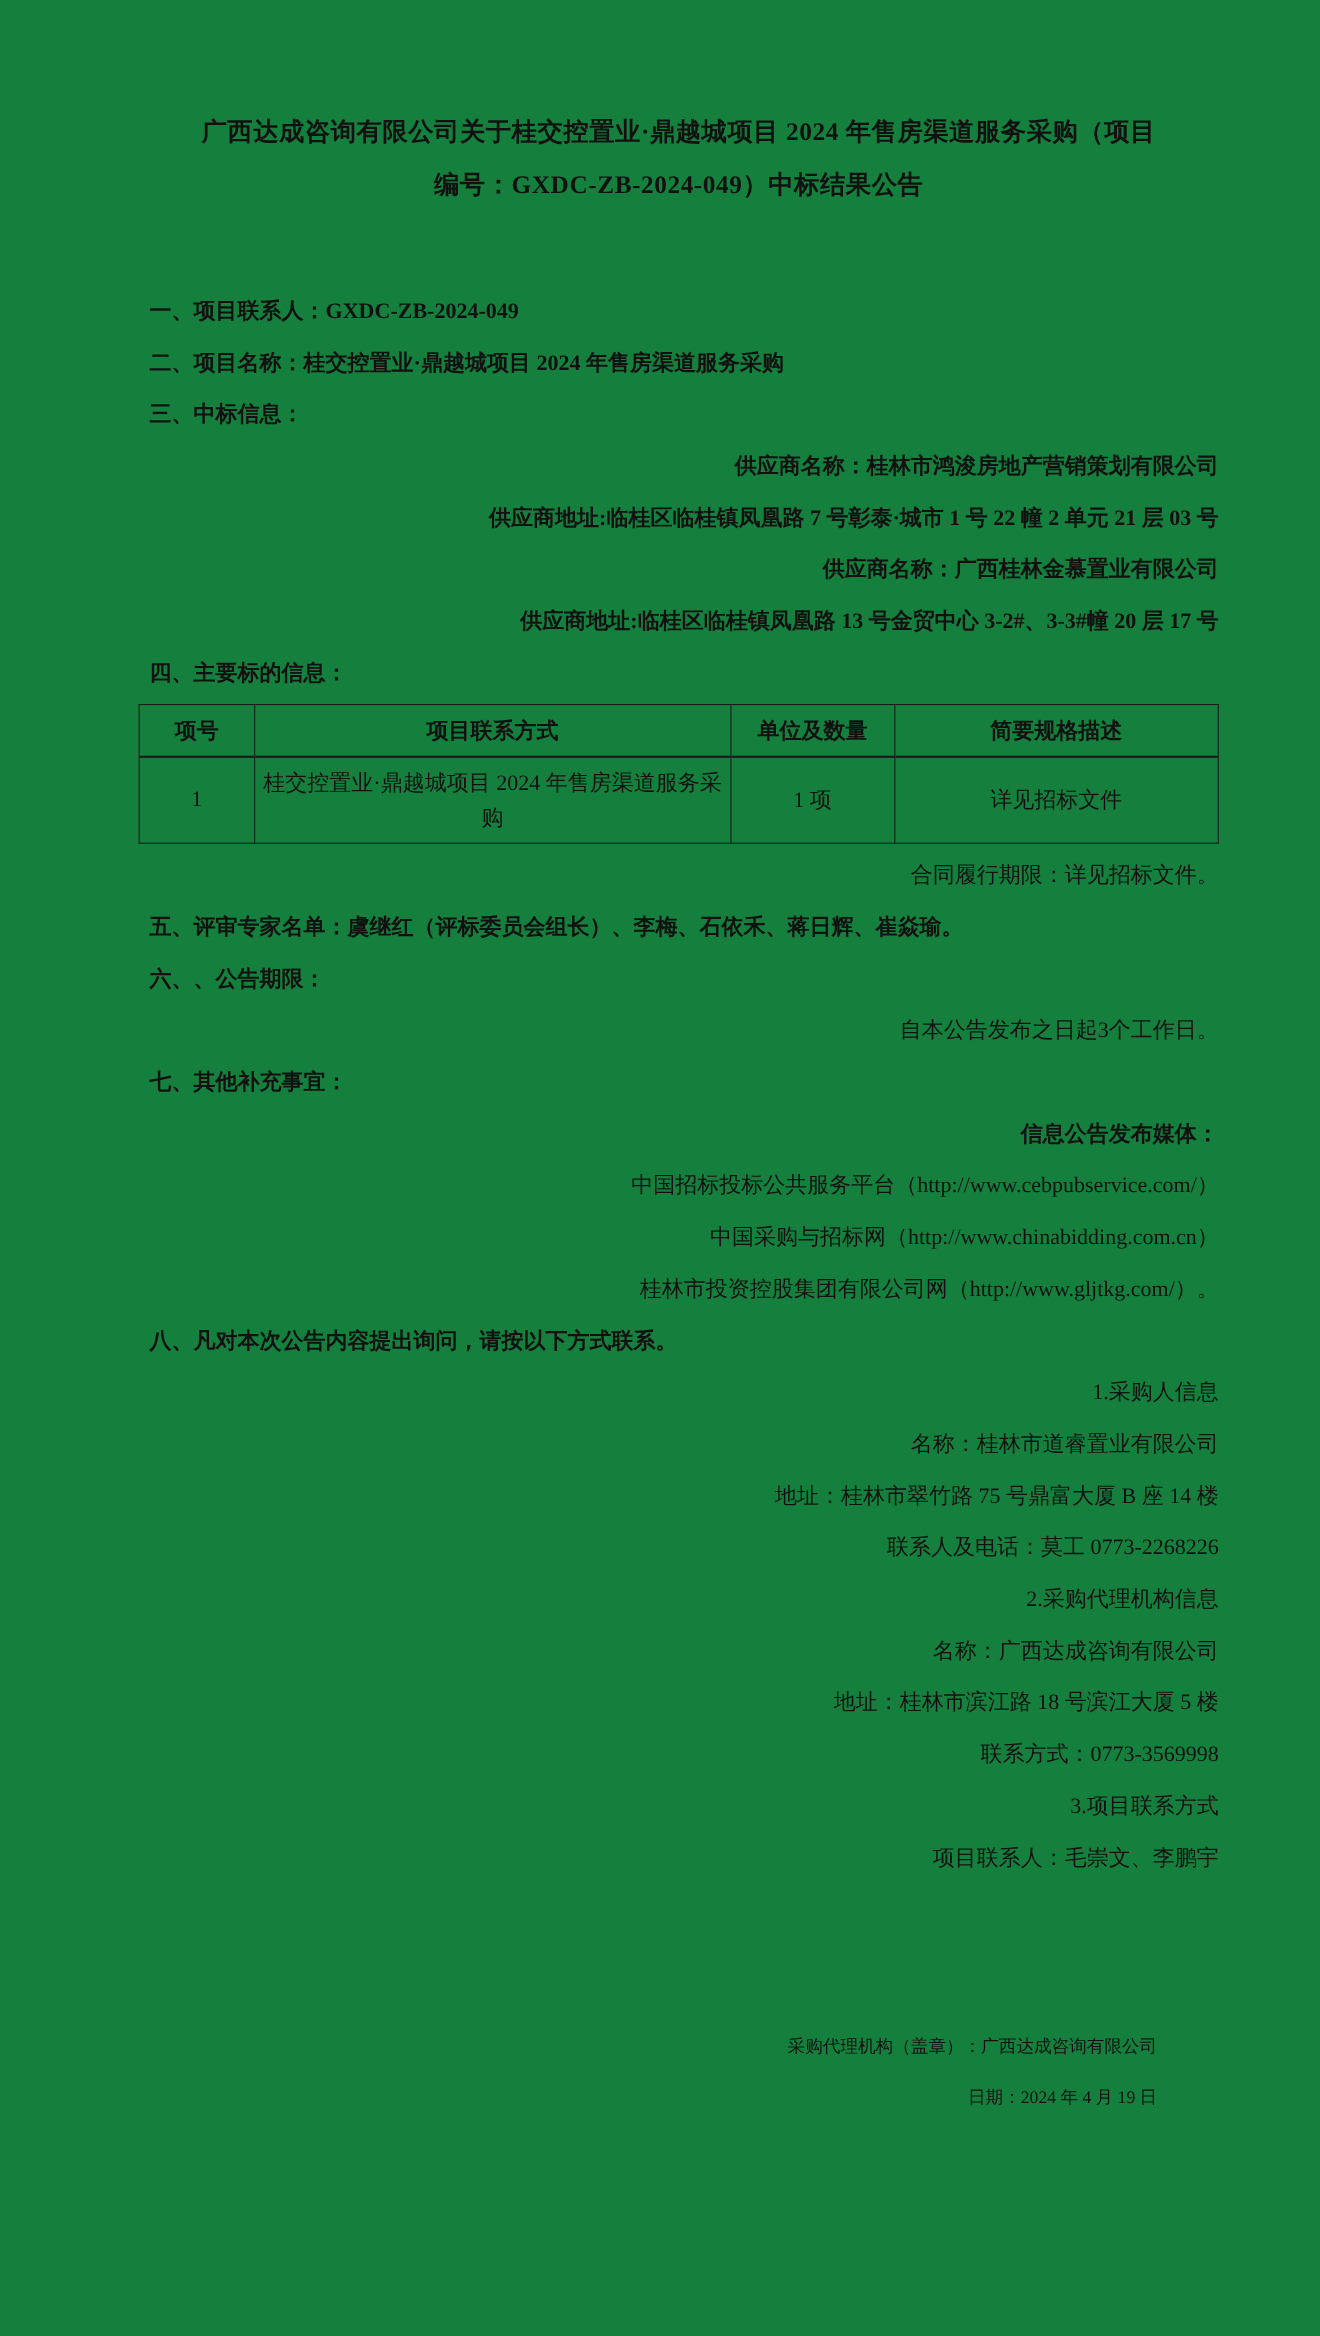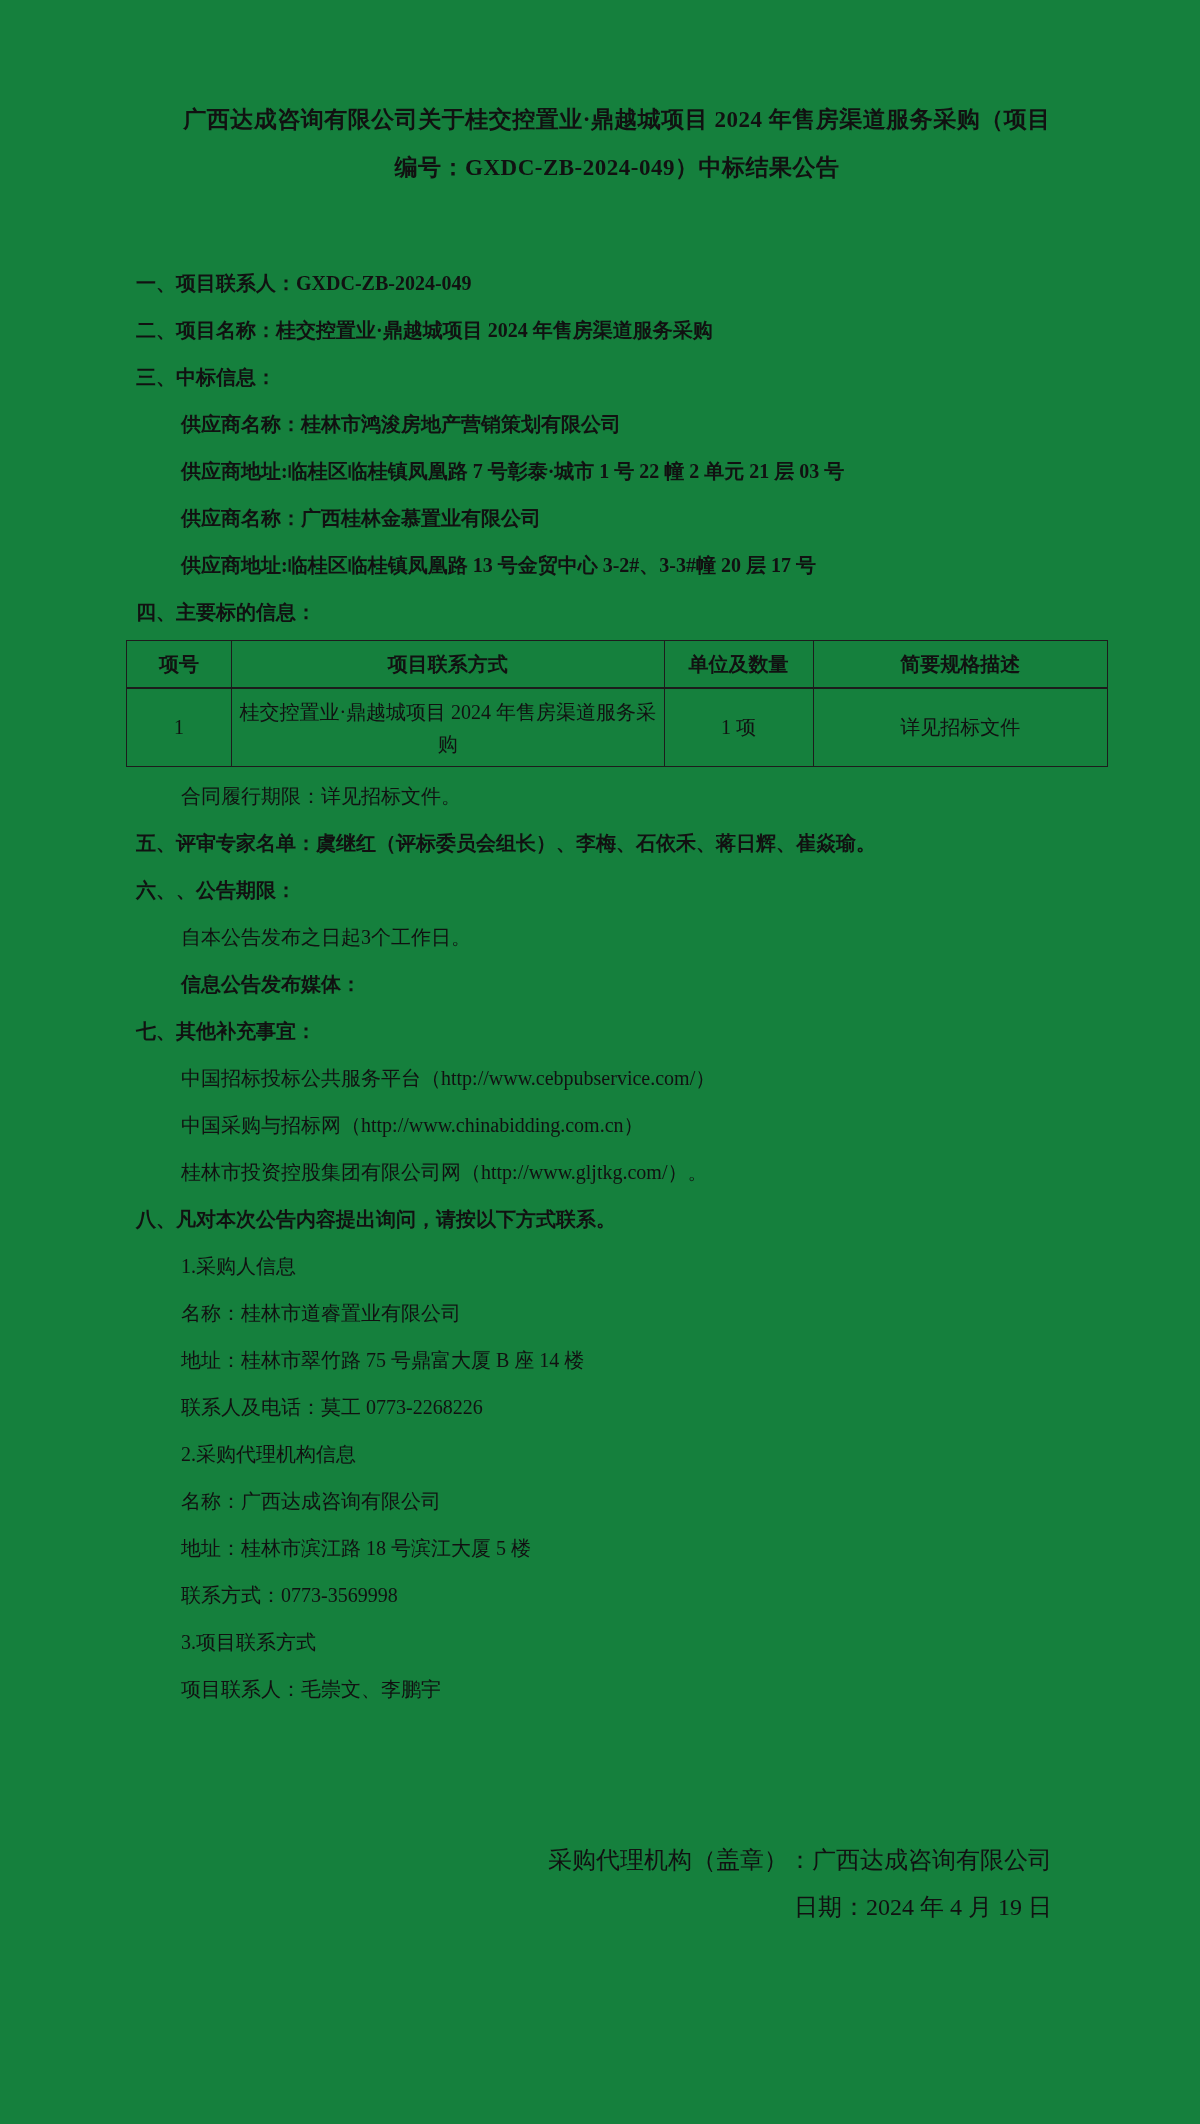--- a/index.html
+++ b/index.html
@@ -21,21 +21,21 @@
   .doc-title {
     font-weight: 700;
     font-size: 23px;
     line-height: 48px;
     text-align: center;
     letter-spacing: 0.5px;
   }
   .body-text { margin-top: 68px; font-size: 20px; }
   .line { line-height: 47px; white-space: nowrap; }
   .sec  { font-weight: 700; padding-left: 10px; }
-  .indent { padding-left: 55px; }
+  .indent { padding-left: 55px; text-align: right; }
   .bold { font-weight: 700; }
   .val  { font-weight: 700; }
   table.subject-table {
     border-collapse: collapse;
     table-layout: fixed;
     width: 982px;
     margin: 4px 0 6px 0;
     font-size: 20px;
   }
   table.subject-table th, table.subject-table td {
@@ -57,21 +57,21 @@
     white-space: normal;
   }
   .col-no   { width: 10.7%; }
   .col-name { width: 44.1%; }
   .col-qty  { width: 15.2%; }
   .col-spec { width: 30.0%; }
   .footer {
     margin-top: 124px;
     text-align: right;
     padding-right: 56px;
-    font-size: 24px;
+    font-size: 16px;
   }
   .footer .line { line-height: 47px; }
 </style>
 </head>
 <body>
 
 <div class="page">
   <div class="content">
 
     <div class="doc-title">
@@ -119,22 +119,22 @@
         </tbody>
       </table>
 
       <div class="line indent">合同履行期限：详见招标文件。</div>
 
       <div class="line sec"><span class="bold">五、评审专家名单：</span><span class="val">虞继红（评标委员会组长）、李梅、石依禾、蒋日辉、崔焱瑜。</span></div>
 
       <div class="line sec"><span class="bold">六、、公告期限：</span></div>
       <div class="line indent">自本公告发布之日起3个工作日。</div>
 
+      <div class="line sec"><span class="bold">七、其他补充事宜：</span></div>
       <div class="line indent bold">信息公告发布媒体：</div>
-      <div class="line sec"><span class="bold">七、其他补充事宜：</span></div>
       <div class="line indent">中国招标投标公共服务平台（http://www.cebpubservice.com/）</div>
       <div class="line indent">中国采购与招标网（http://www.chinabidding.com.cn）</div>
       <div class="line indent">桂林市投资控股集团有限公司网（http://www.gljtkg.com/）。</div>
 
       <div class="line sec"><span class="bold">八、凡对本次公告内容提出询问，请按以下方式联系。</span></div>
 
       <div class="line indent">1.采购人信息</div>
       <div class="line indent">名称：桂林市道睿置业有限公司</div>
       <div class="line indent">地址：桂林市翠竹路 75 号鼎富大厦 B 座 14 楼</div>
       <div class="line indent">联系人及电话：莫工 0773-2268226</div>

